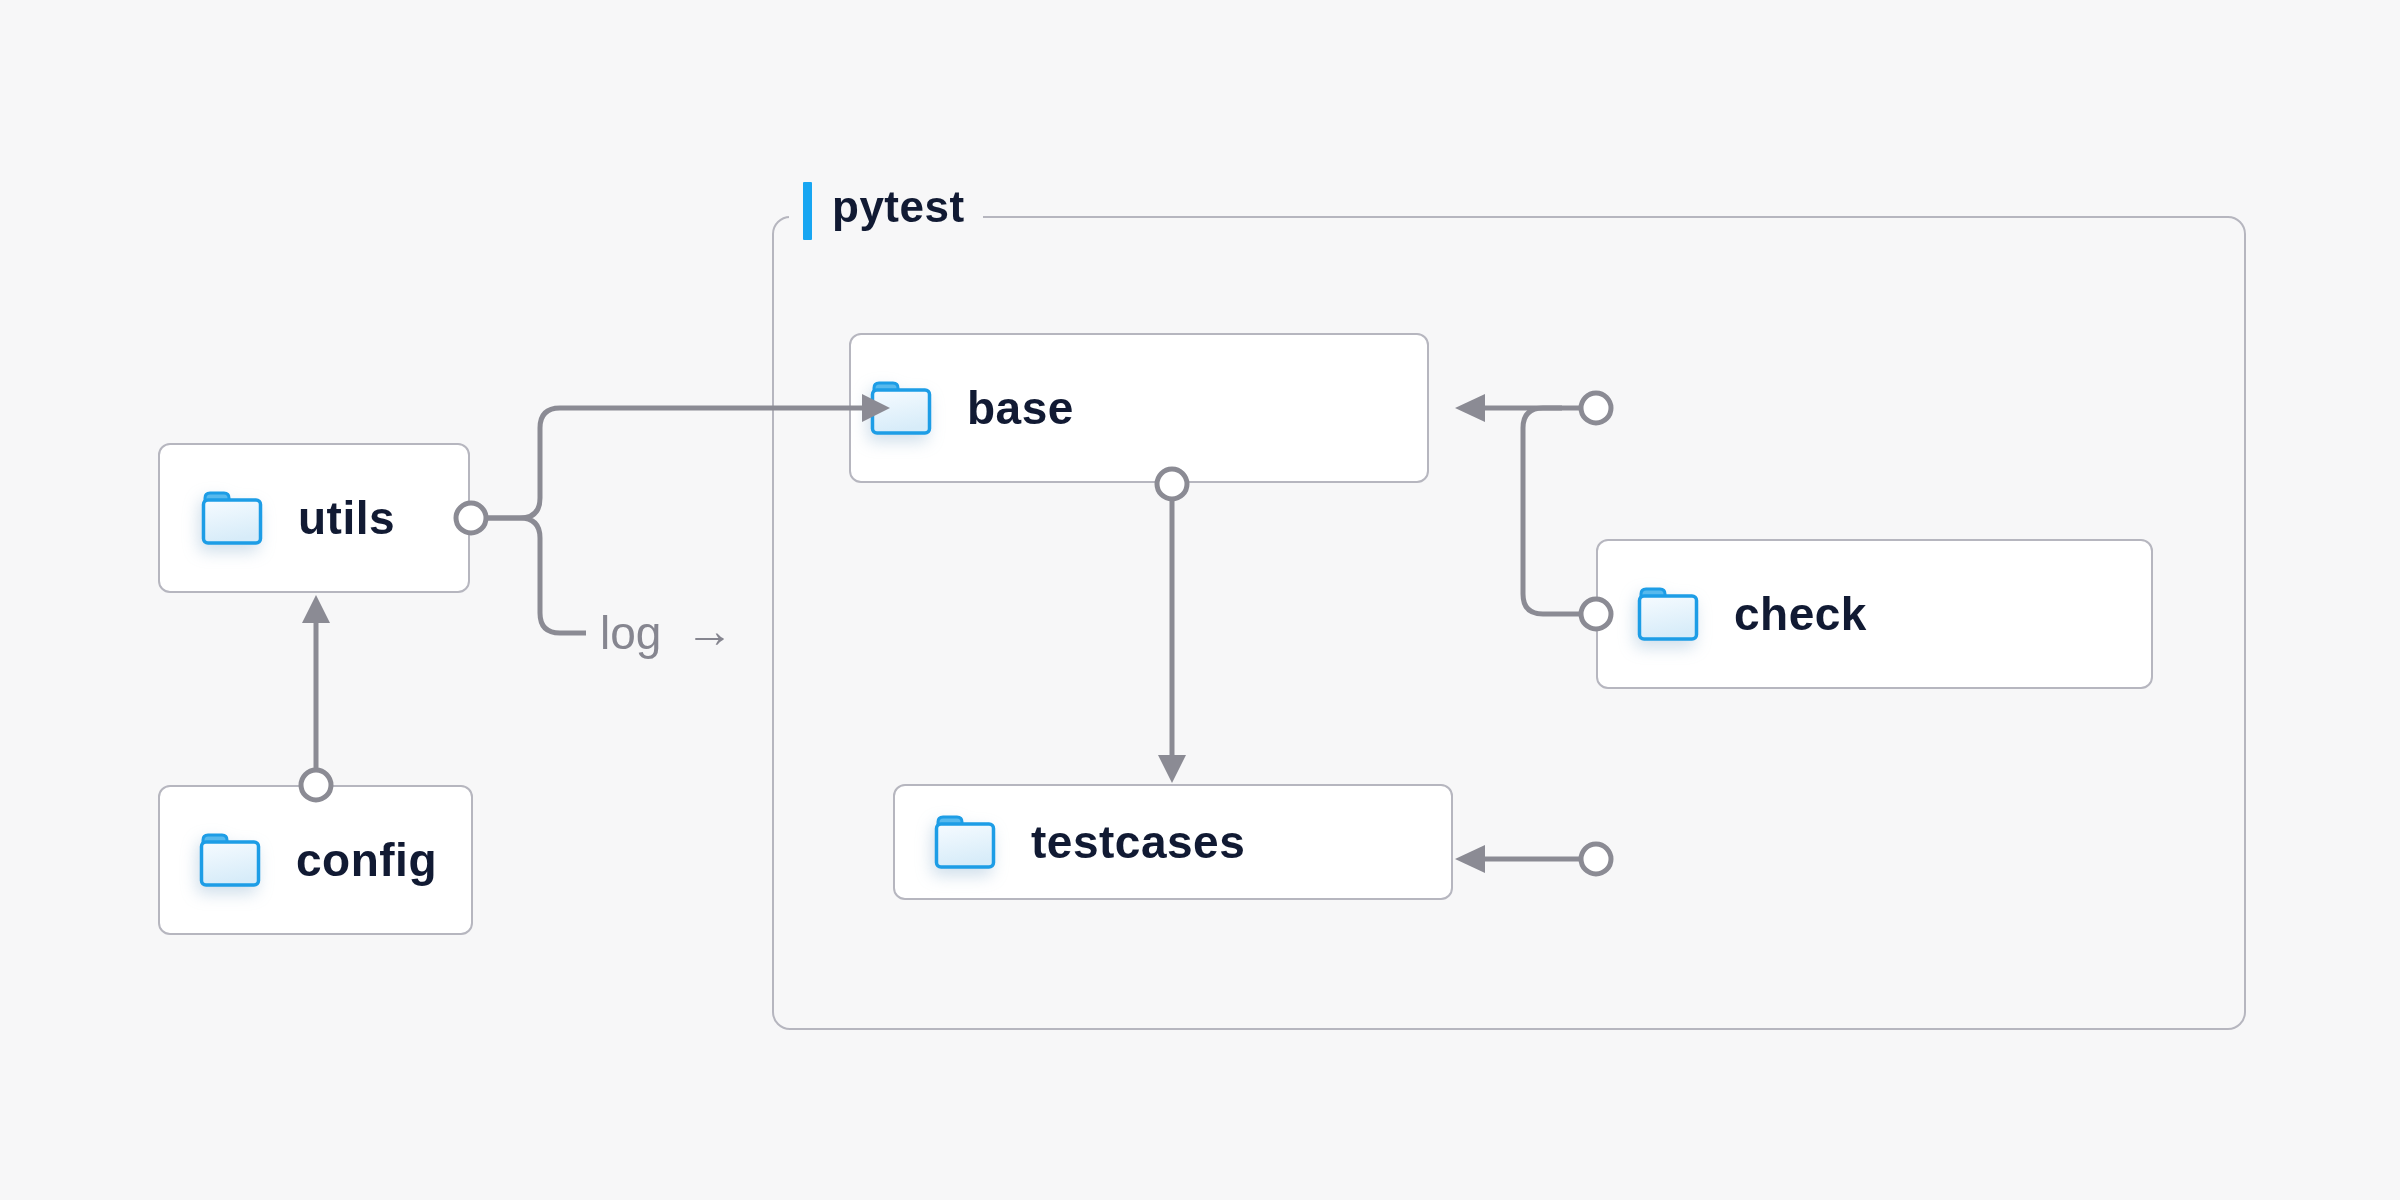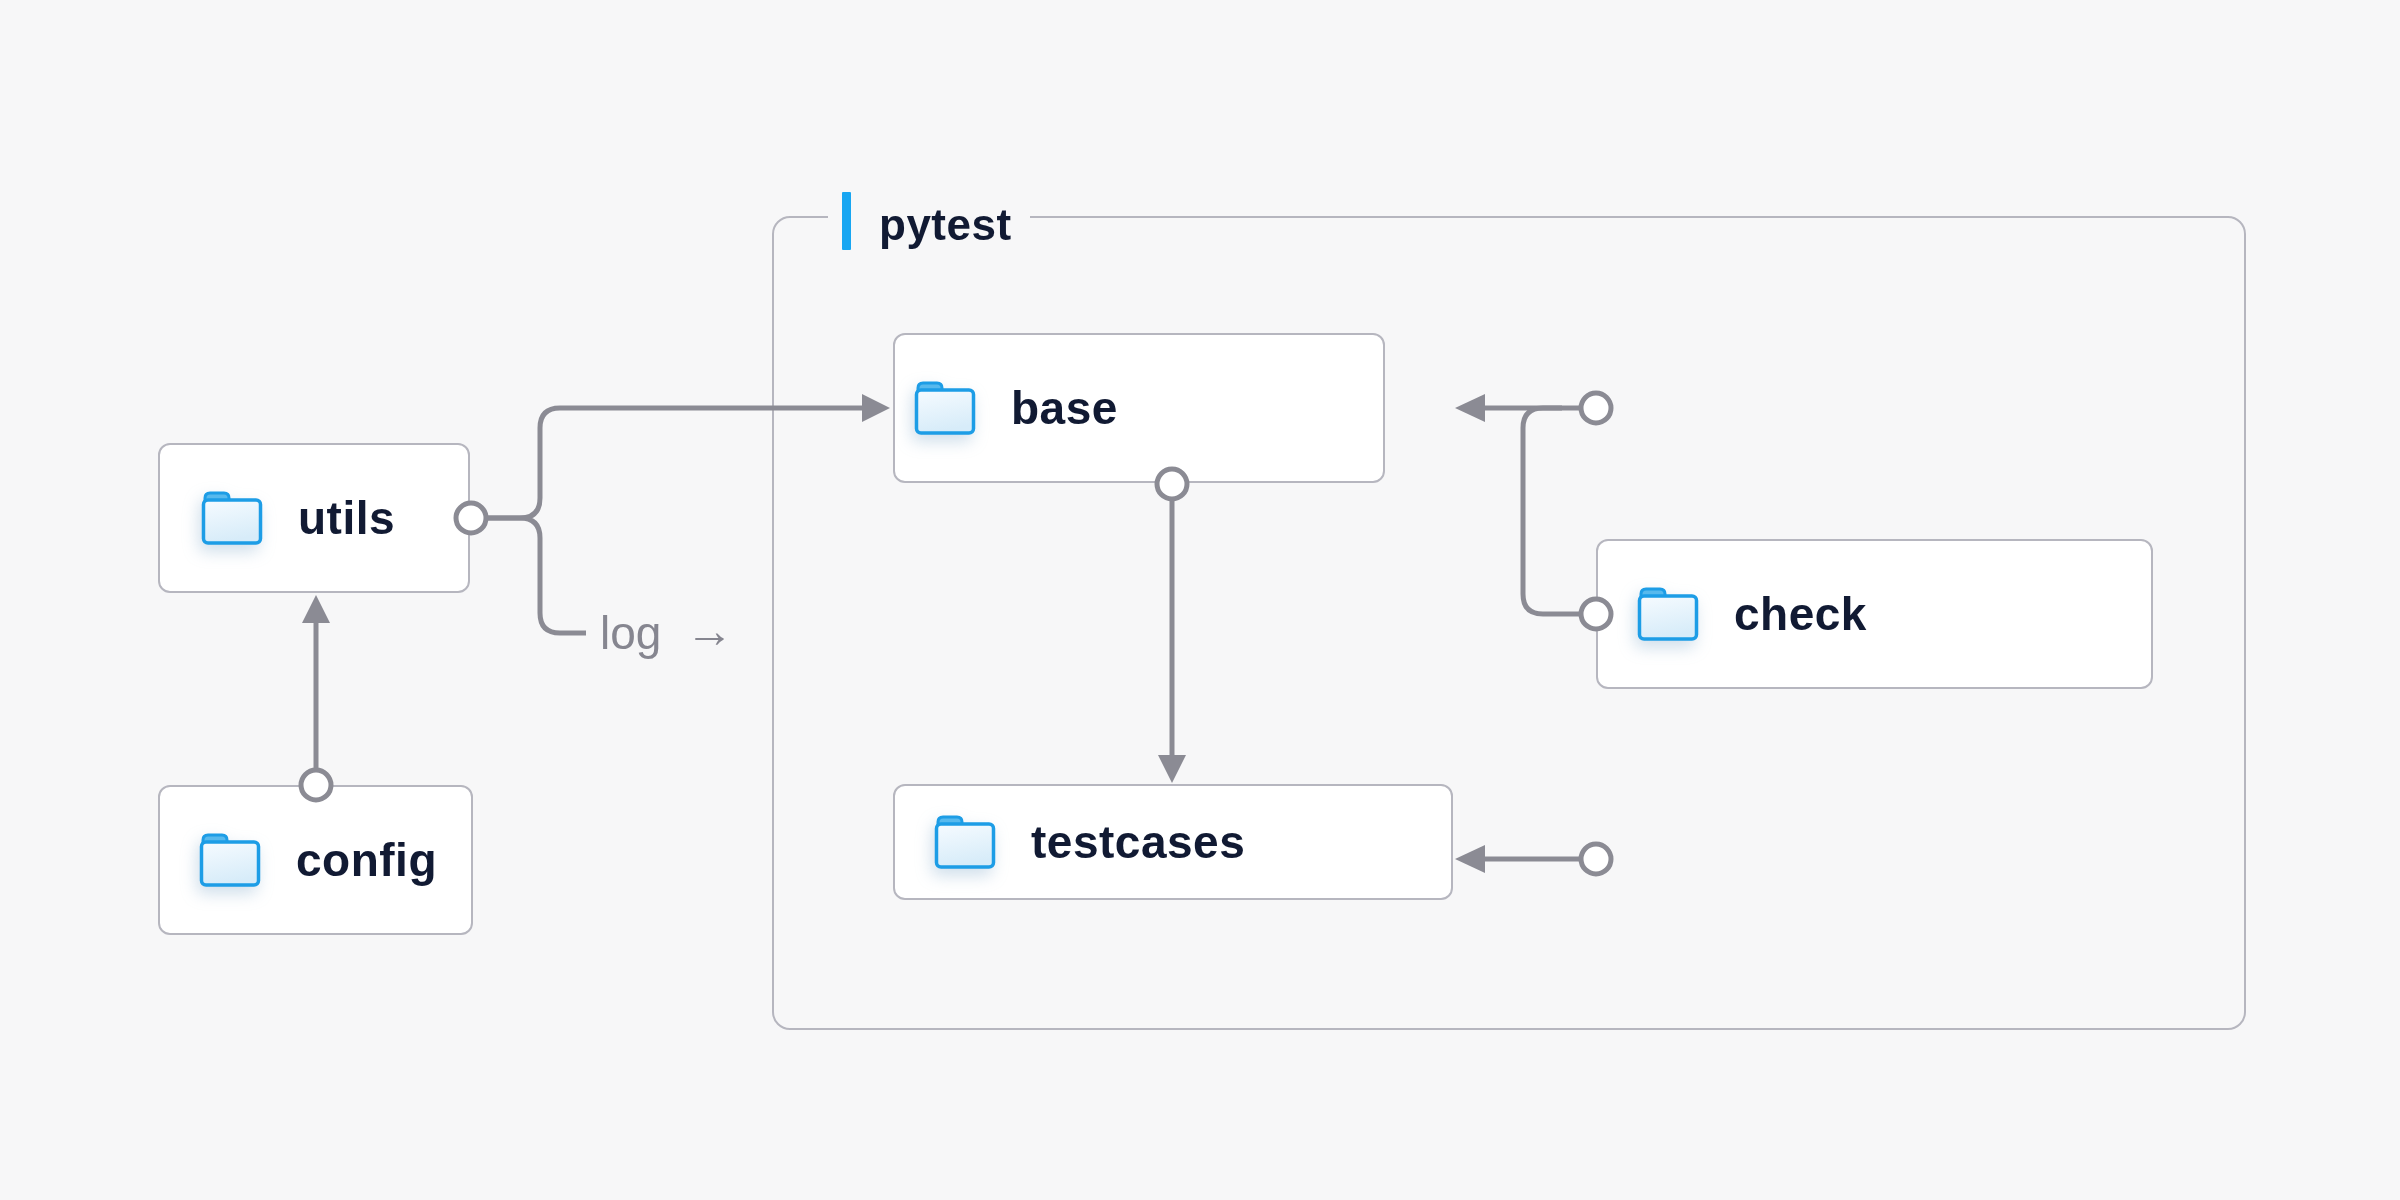--- a/index.html
+++ b/index.html
@@ -23,26 +23,26 @@
     top: 216px;
     width: 1474px;
     height: 814px;
     border: 2px solid #b6b6bf;
     border-radius: 18px;
     background: transparent;
     box-sizing: border-box;
   }
   .group-label {
     position: absolute;
-    left: 828px;
+    left: 789px;
     top: 182px;
     height: 68px;
     display: flex;
-    align-items: flex-end;
-    gap: 28px;
+    align-items: flex-start;
+    gap: 20px;
     padding: 0 18px 0 14px;
     background: #f7f7f8;
     z-index: 3;
   }
   .group-label .accent-bar {
     width: 9px;
     height: 58px;
     background: #18a6f2;
     border-radius: 1px;
   }
@@ -73,21 +73,21 @@
     letter-spacing: 0.5px;
     white-space: nowrap;
   }
   .folder-icon svg {
     display: block;
     filter: drop-shadow(-3px 7px 8px rgba(100, 150, 190, 0.30));
   }
 
   #node-utils     { left: 158px;  top: 443px; width: 312px; height: 150px; padding-left: 40px; }
   #node-config    { left: 158px;  top: 785px; width: 315px; height: 150px; }
-  #node-base      { left: 893px;  top: 333px; width: 492px; height: 150px; padding-left: 18px; }
+  #node-base      { left: 849px;  top: 333px; width: 580px; height: 150px; padding-left: 18px; }
   #node-pymilvus  { left: 1596px; top: 333px; width: 557px; height: 150px; }
   #node-check     { left: 1596px; top: 539px; width: 557px; height: 150px; }
   #node-testcases { left: 893px;  top: 784px; width: 560px; height: 116px; }
   #node-common    { left: 1595px; top: 784px; width: 558px; height: 150px; }
 
   
   .edge-layer {
     position: absolute;
     left: 0; top: 0;
     width: 2400px;

